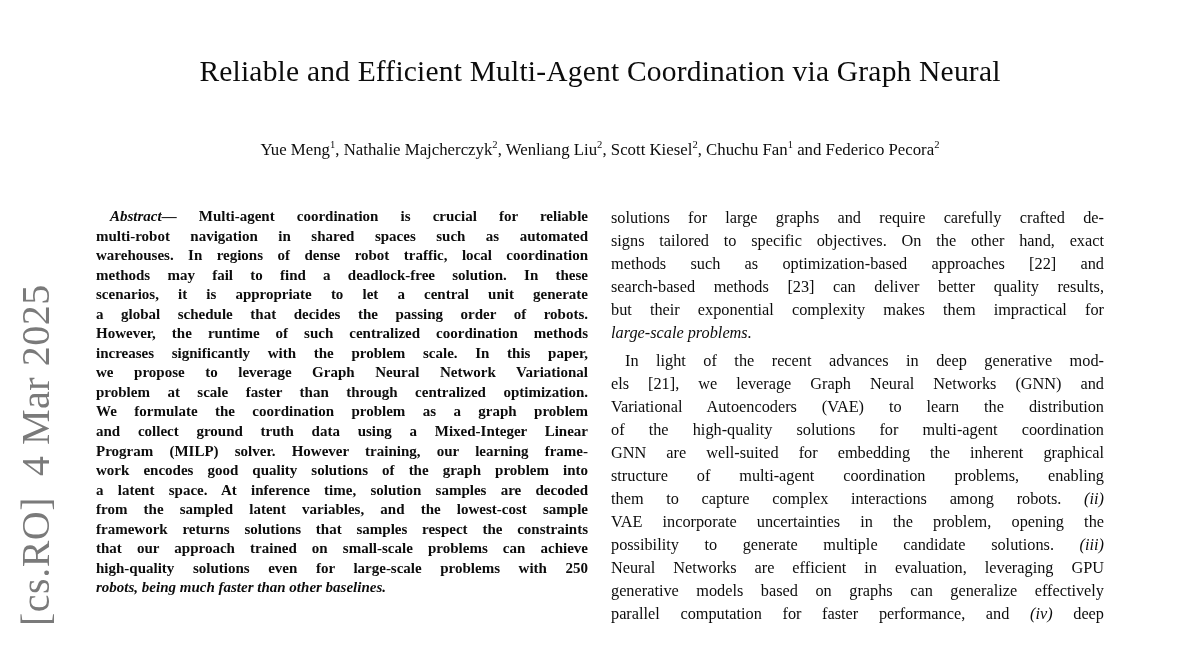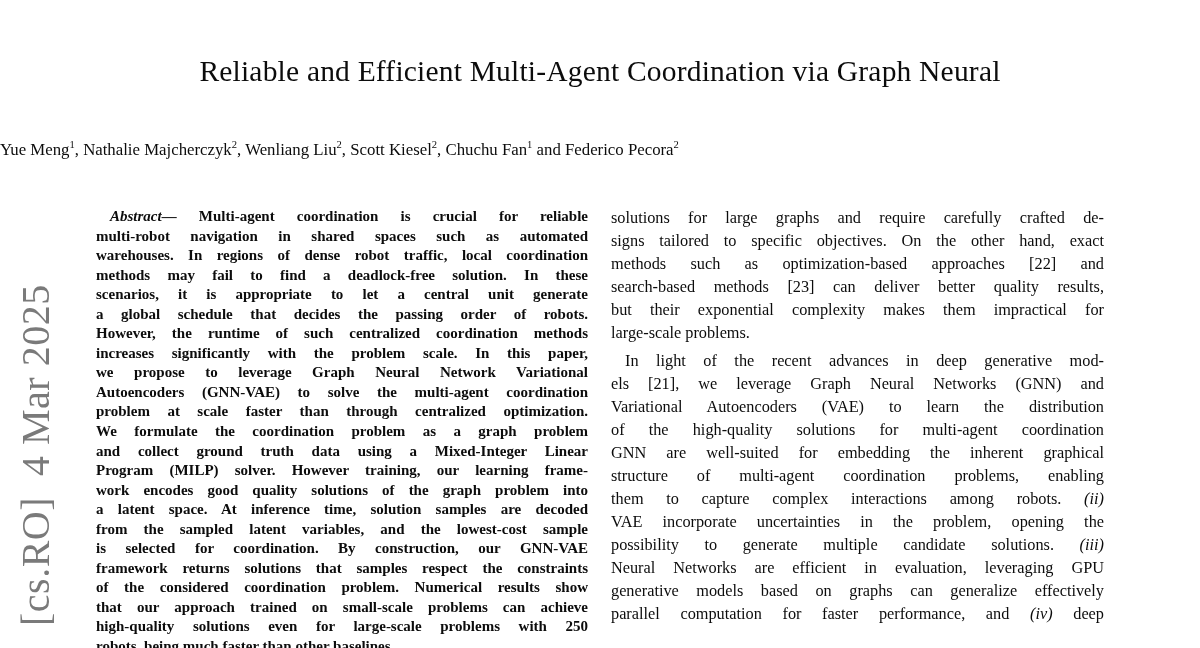--- a/index.html
+++ b/index.html
@@ -33,21 +33,21 @@
     line-height: 37.5px;
     font-weight: normal;
     letter-spacing: 0.2px;
   }
   .title .tline { display: block; }
 
   
   .authors {
     position: absolute;
     left: 0; right: 0; top: 140px;
-    text-align: left;
+    text-align: center;
     font-size: 16.8px;
   }
   .authors sup {
     font-size: 63%;
     vertical-align: super;
     line-height: 0;
   }
 
   
   .col-left {
@@ -65,21 +65,21 @@
   }
   .para + .para { margin-top: 5px; font-family: Liberation Serif, serif; }
 
   
   .ln {
     text-align: justify;
     text-align-last: justify;
     overflow: hidden;
     white-space: nowrap;
   }
-  .ln.last { text-align-last: left; }
+  .ln.last { text-align-last: left; font-style: italic; }
   .ln.ind  { text-indent: 14px; }
   .abs-label { font-style: italic; }
 </style>
 </head>
 <body>
 
 <div class="watermark">[cs.RO]  4 Mar 2025</div>
 
 <h1 class="title">
   <span class="tline">Reliable and Efficient Multi-Agent Coordination via Graph Neural</span>
@@ -91,31 +91,28 @@
   <div class="para">
       <div class="ln ind"><span class="abs-label">Abstract—</span> Multi-agent coordination is crucial for reliable</div>
       <div class="ln">multi-robot navigation in shared spaces such as automated</div>
       <div class="ln">warehouses. In regions of dense robot traffic, local coordination</div>
       <div class="ln">methods may fail to find a deadlock-free solution. In these</div>
       <div class="ln">scenarios, it is appropriate to let a central unit generate</div>
       <div class="ln">a global schedule that decides the passing order of robots.</div>
       <div class="ln">However, the runtime of such centralized coordination methods</div>
       <div class="ln">increases significantly with the problem scale. In this paper,</div>
       <div class="ln">we propose to leverage Graph Neural Network Variational</div>
-      <div class="ln">Autoencoders (GNN-VAE) to solve the multi-agent coordination</div>
       <div class="ln">problem at scale faster than through centralized optimization.</div>
       <div class="ln">We formulate the coordination problem as a graph problem</div>
       <div class="ln">and collect ground truth data using a Mixed-Integer Linear</div>
       <div class="ln">Program (MILP) solver. However training, our learning frame-</div>
       <div class="ln">work encodes good quality solutions of the graph problem into</div>
       <div class="ln">a latent space. At inference time, solution samples are decoded</div>
       <div class="ln">from the sampled latent variables, and the lowest-cost sample</div>
-      <div class="ln">is selected for coordination. By construction, our GNN-VAE</div>
       <div class="ln">framework returns solutions that samples respect the constraints</div>
-      <div class="ln">of the considered coordination problem. Numerical results show</div>
       <div class="ln">that our approach trained on small-scale problems can achieve</div>
       <div class="ln">high-quality solutions even for large-scale problems with 250</div>
       <div class="ln last">robots, being much faster than other baselines.</div>
     </div>
 </div>
 
 <div class="col-right">
   <div class="para">
       <div class="ln">solutions for large graphs and require carefully crafted de-</div>
       <div class="ln">signs tailored to specific objectives. On the other hand, exact</div>

